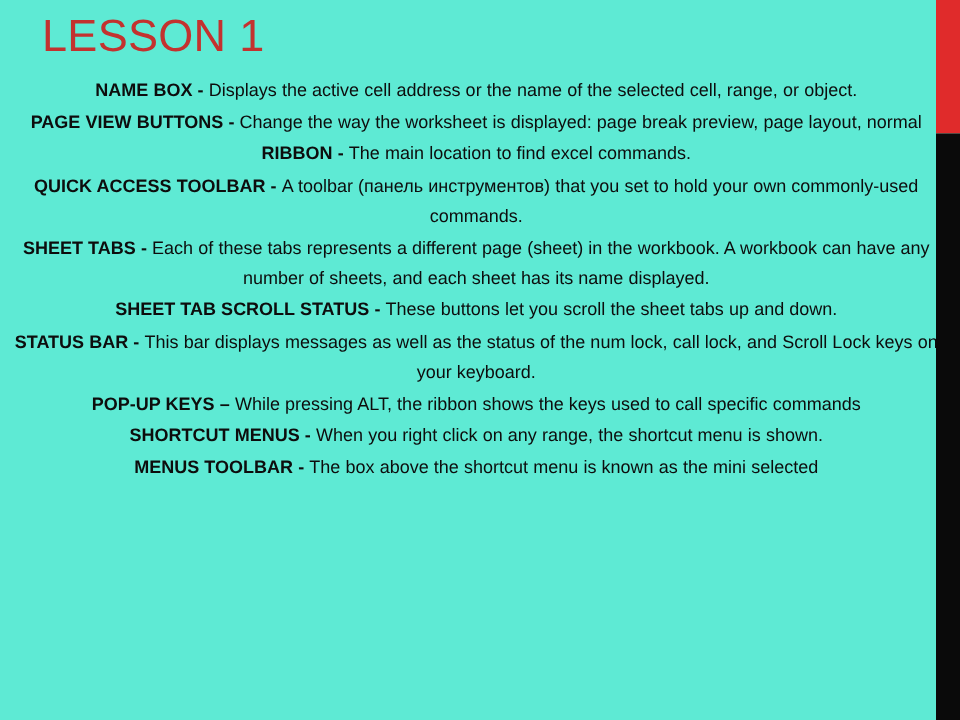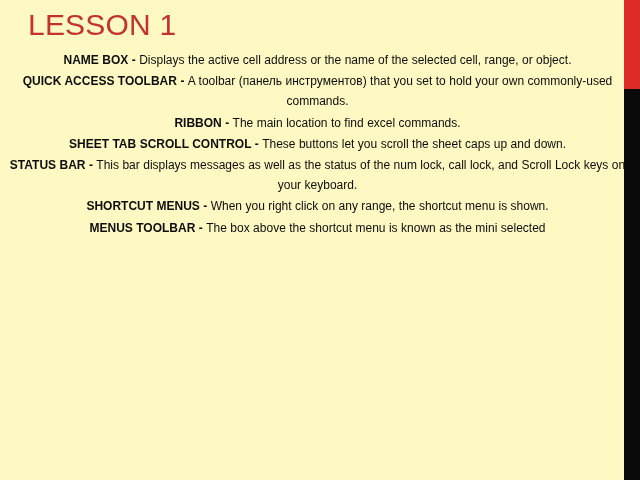--- a/index.html
+++ b/index.html
@@ -86,49 +86,58 @@
     font-weight: bold;
   }
 
   .desc {
     font-weight: normal;
   }
 </style>
 </head>
 <body>
 
-<div id="slide" style="background: #fef9c3;">
+<div id="slide" style="background: #5eead4;">
 
   <h1 id="slide-title" style="color: rgb(195, 50, 47);">LESSON 1</h1>
 
   <div id="body-content" style="color: rgb(13, 13, 13);">
 
     <p class="definition">
       <span class="term">NAME BOX - </span><span class="desc"> Displays the active cell  address or the name of the selected cell, range, or object.</span>
     </p>
 
+    <p class="definition">
+      <span class="term">PAGE VIEW BUTTONS - </span><span class="desc">Change the way the worksheet is displayed: page break preview, page layout, normal</span>
+    </p>
+
+    <p class="definition">
+      <span class="term">RIBBON - </span><span class="desc">The main location to find excel commands.</span>
+    </p>
 
     <p class="definition">
       <span class="term">QUICK ACCESS TOOLBAR - </span><span class="desc">A toolbar (панель инструментов)  that you set to hold your own commonly-used commands.</span>
     </p>
 
     <p class="definition">
-      <span class="term">RIBBON - </span><span class="desc">The main location to find excel commands.</span>
+      <span class="term">SHEET TABS - </span><span class="desc"> Each of these tabs represents a different page (sheet) in the workbook. A workbook can have any number of sheets, and each sheet has its name displayed.</span>
     </p>
 
-
     <p class="definition">
-      <span class="term">SHEET TAB SCROLL CONTROL - </span><span class="desc">These buttons let you scroll the sheet caps up and down.</span>
+      <span class="term">SHEET TAB SCROLL STATUS - </span><span class="desc">These buttons let you scroll the sheet tabs up and down.</span>
     </p>
 
     <p class="definition">
       <span class="term">STATUS BAR - </span><span class="desc">This bar displays messages as well as the status of the num lock, call lock, and Scroll Lock keys on your keyboard.</span>
     </p>
 
 
+    <p class="definition">
+      <span class="term">POP-UP KEYS – </span><span class="desc"> While pressing ALT, the ribbon shows the keys used to call specific commands</span>
+    </p>
 
     <p class="definition">
       <span class="term">SHORTCUT MENUS - </span><span class="desc">When you right click on any range, the shortcut menu is shown.</span>
     </p>
 
     <p class="definition">
       <span class="term">MENUS TOOLBAR - </span><span class="desc">The box above the shortcut menu is known as the mini selected</span>
     </p>
 
   </div>

